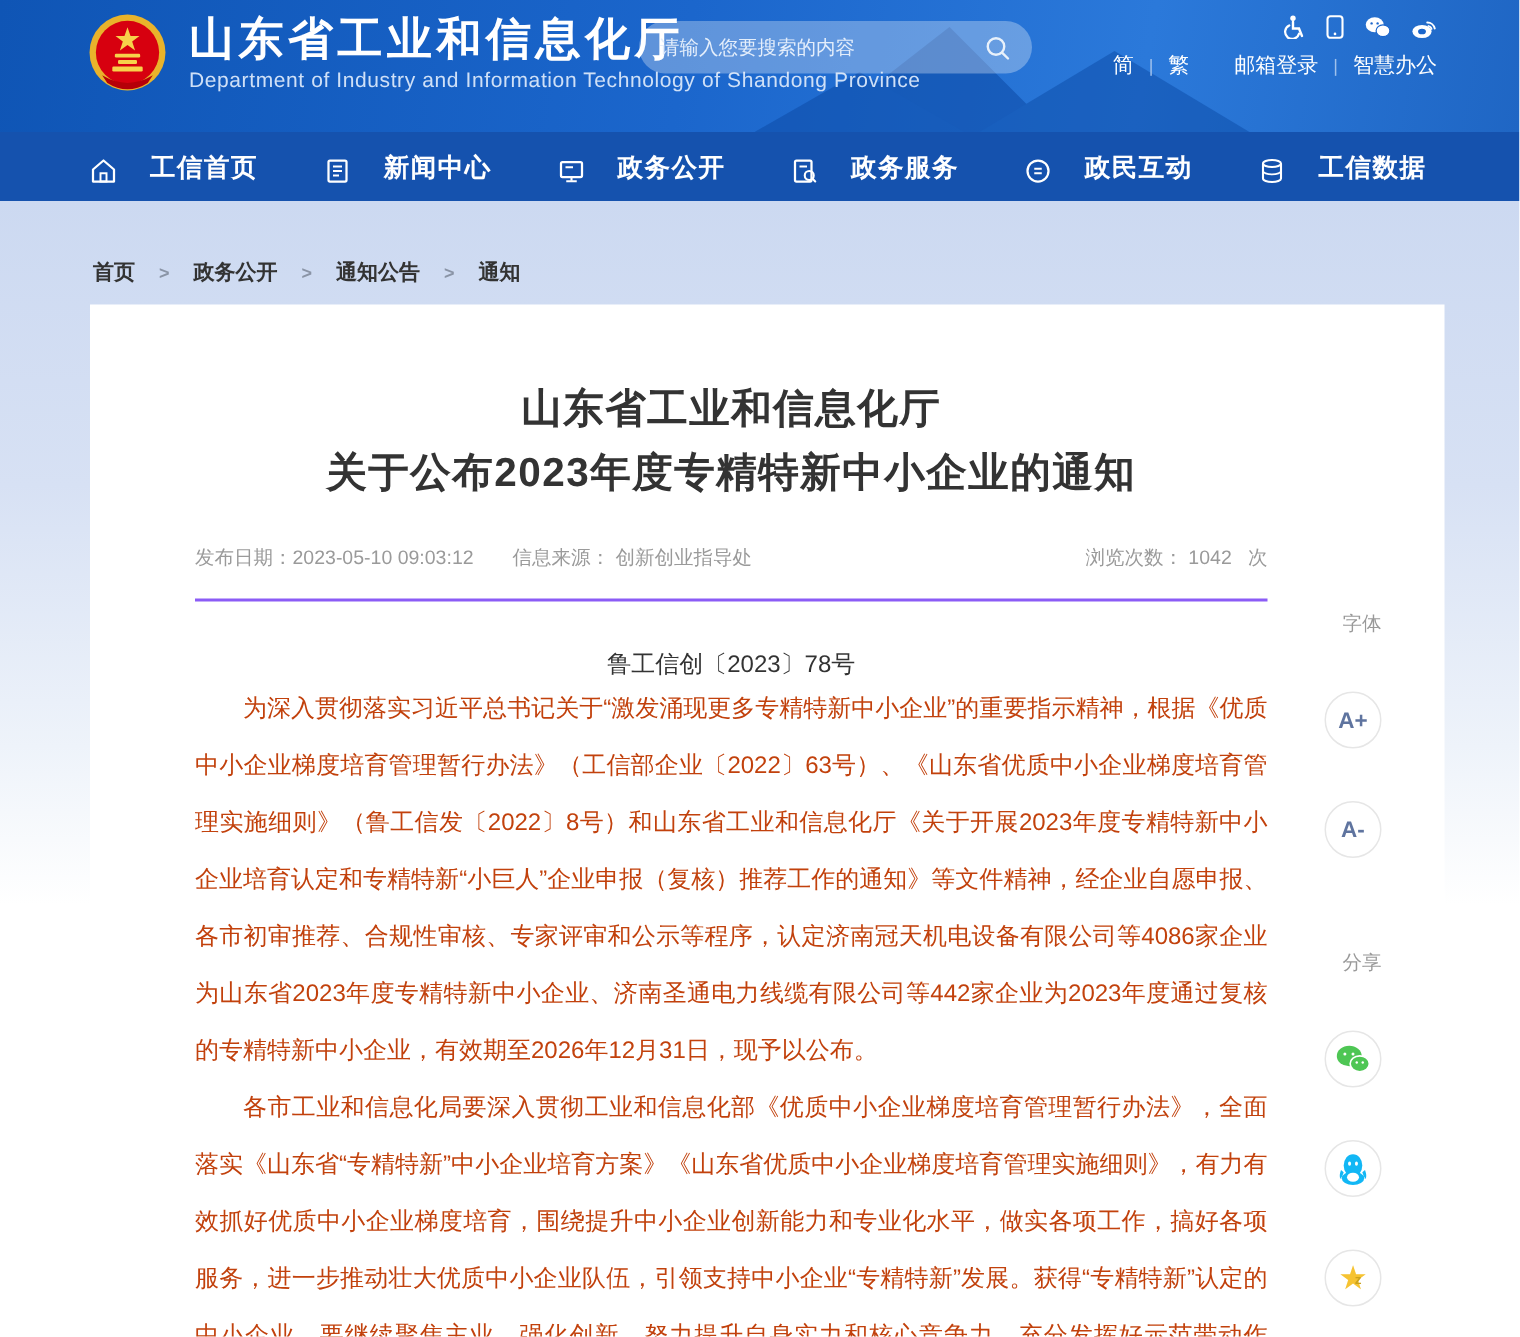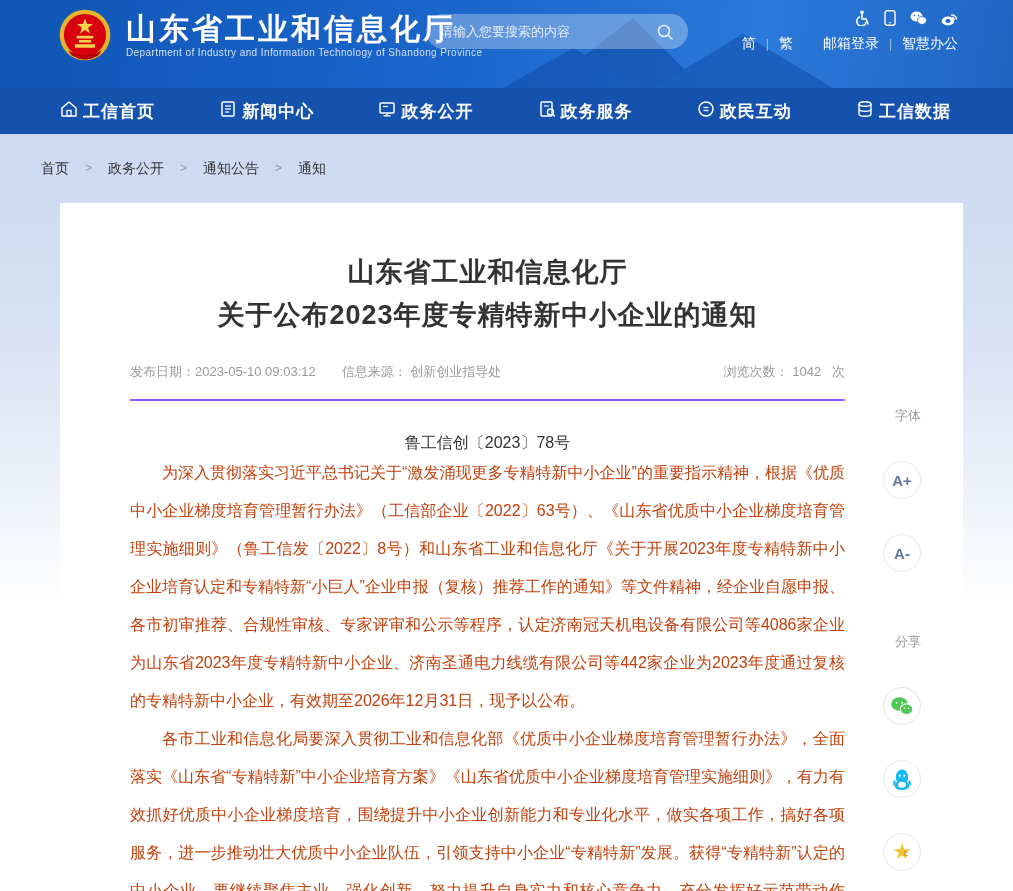--- a/index.html
+++ b/index.html
@@ -6,48 +6,48 @@
   html,body { width:1013px; height:891px; overflow:hidden;
     font-family:"Liberation Sans","DejaVu Sans",sans-serif; }
 
   
   .site-header { position:relative; height:88px;
     background:linear-gradient(100deg,#0f55b5 0%,#1b66cc 45%,#2b79da 75%,#1f66c4 100%); }
   .header-art { position:absolute; right:150px; top:0; height:88px; opacity:.55; }
   .logo-wrap { position:absolute; left:58px; top:8px; display:flex; align-items:center; }
   .emblem { width:54px; height:54px; margin-right:14px; }
   .site-title { color:#fff; font-size:30px; font-weight:bold; letter-spacing:3px; line-height:34px; }
-  .site-sub { color:#cfe0f7; font-size:10px; letter-spacing:.4px; margin-top:1px; }
+  .site-sub { color:#cfe0f7; font-size:14px; letter-spacing:.4px; margin-top:1px; }
   .search-pill { position:absolute; left:426px; top:14px; width:262px; height:35px;
     background:rgba(255,255,255,.30); border-radius:18px; display:flex; align-items:center;
     padding:0 14px; }
   .search-pill input { flex:1; background:transparent; border:none; outline:none;
     color:#f2f7ff; font-size:13px; }
   .search-pill input::placeholder { color:#e4eefb; }
   .search-btn { background:none; border:none; cursor:pointer; display:flex; }
   .util { position:absolute; right:55px; top:10px; display:flex; flex-direction:column;
     align-items:flex-end; gap:9px; }
   .util-icons { display:flex; gap:14px; align-items:center; }
   .util-links { display:flex; gap:10px; align-items:center; color:#fff; font-size:14px; }
   .util-links a { color:#fff; text-decoration:none; cursor:pointer; }
   .util-sep { color:#9fc1ec; font-size:12px; }
   .gap20 { width:10px; }
 
   
   .main-nav { height:46px; background:#1552ae; display:flex; align-items:center;
     justify-content:space-between; padding:0 62px 0 60px; }
-  .nav-item { display:flex; align-items:flex-start; gap:5px; color:#fff; font-size:17px;
+  .nav-item { display:flex; align-items:flex-end; gap:22px; color:#fff; font-size:17px;
     font-weight:bold; cursor:pointer; letter-spacing:1px; }
 
   
   .page-bg { height:757px; background:linear-gradient(180deg,#ccd9f1 0%,#d7e1f4 25%,#eef3fa 48%,#ffffff 62%); }
 
   
-  .breadcrumb { padding:26px 0 0 41px; height:69px; display:flex; align-items:flex-start;
-    font-size:14px; color:#333; }
+  .breadcrumb { padding:26px 0 0 62px; height:69px; display:flex; align-items:center;
+    font-size:14px; color:#333;font-weight:bold; }
   .crumb { cursor:pointer; }
   .crumb-sep { color:#8a94a6; margin:0 16px; font-size:12px; padding-top:1px; }
 
   
   .card { position:relative; margin-left:60px; width:903px; height:760px; background:#fff;
     padding-top:48px; }
   .article-col { padding:0 118px 0 70px; }
   .article-title { text-align:center; font-size:27px; font-weight:bold; color:#333;
     line-height:43px; letter-spacing:1px; }
   .meta-row { display:flex; align-items:center; margin-top:26px; padding-bottom:18px;

